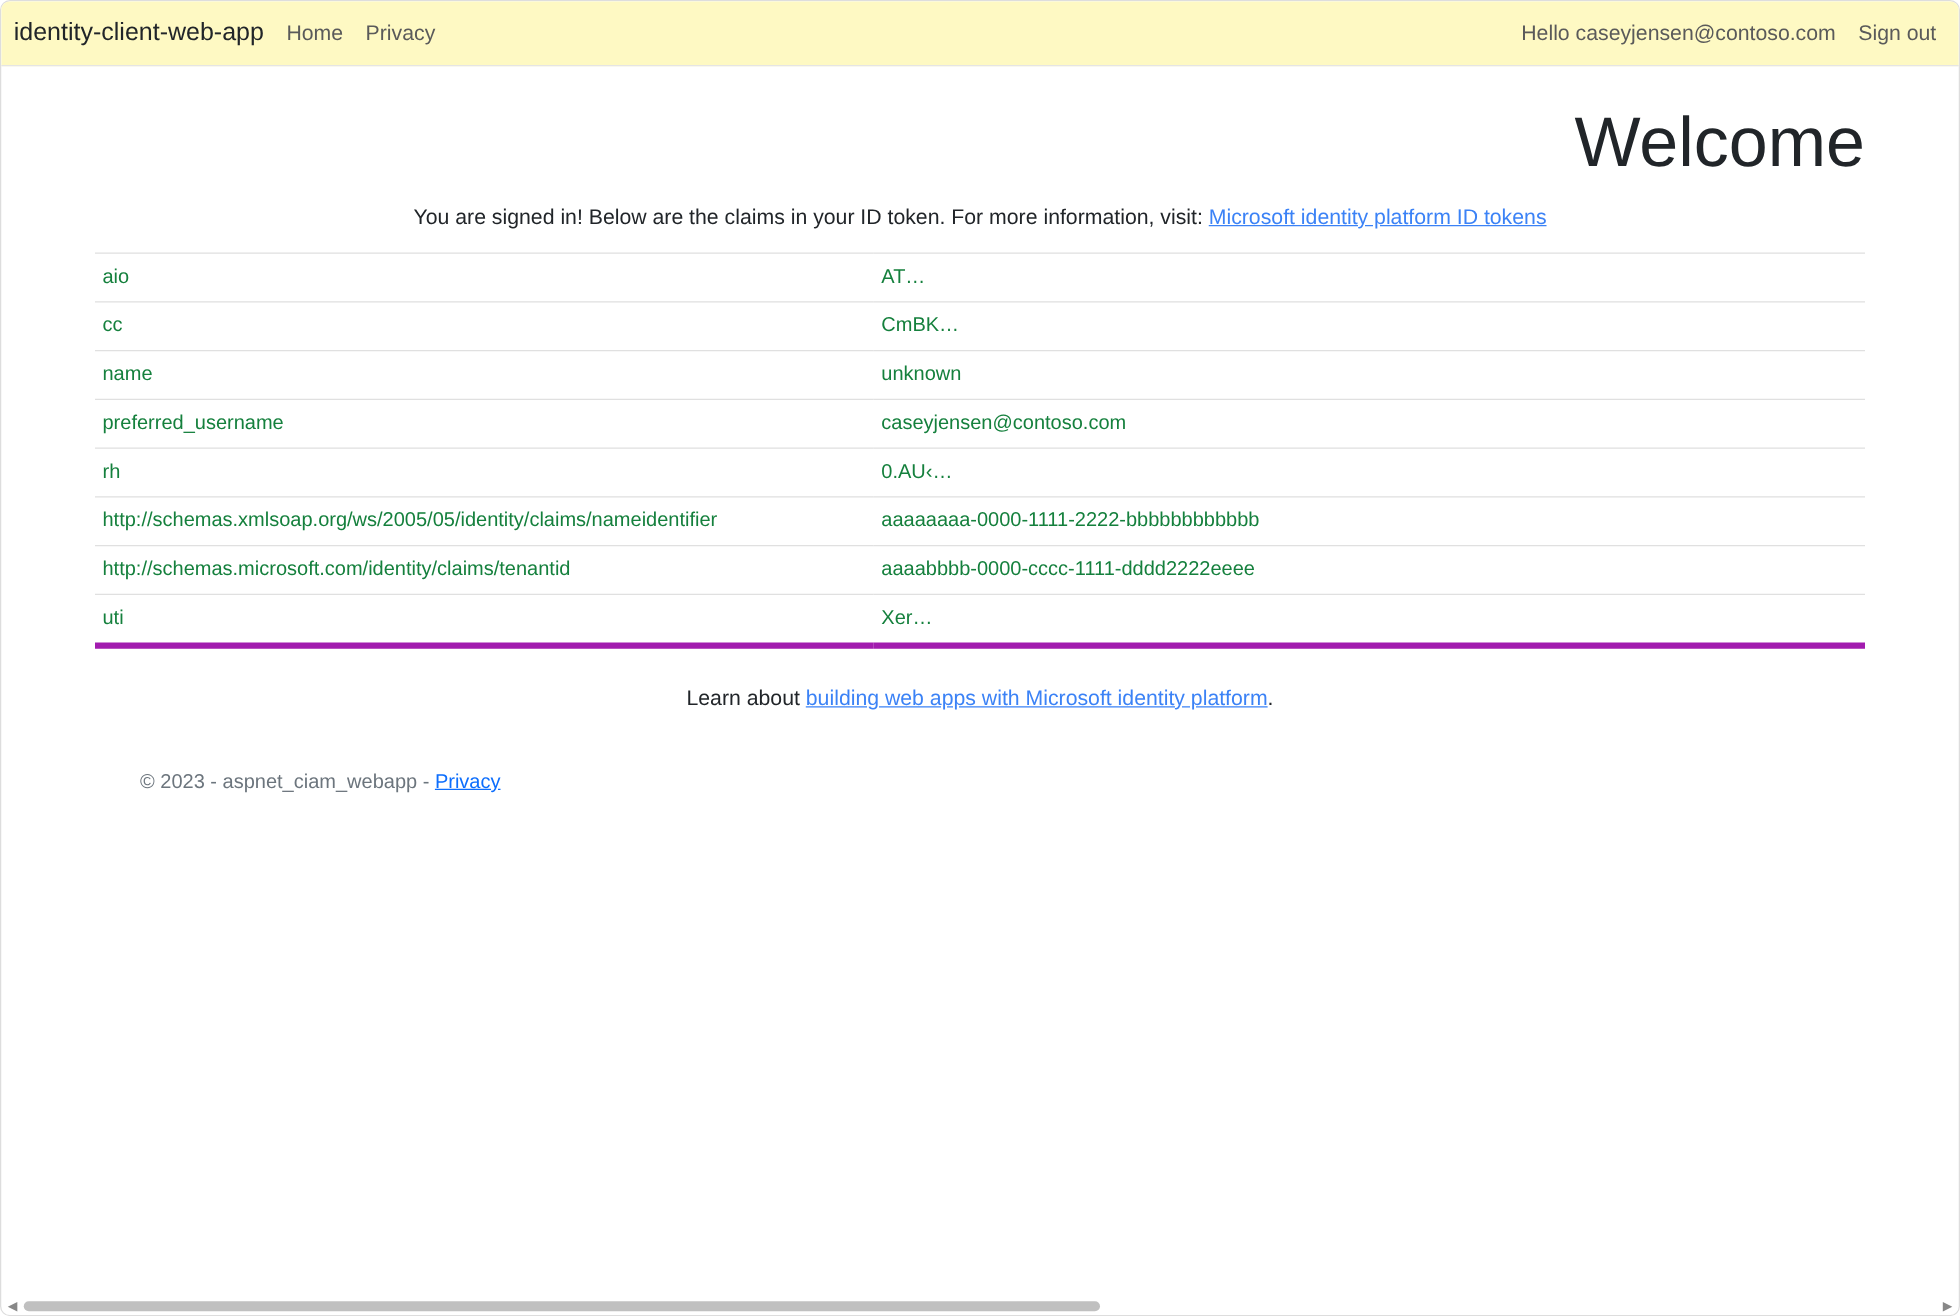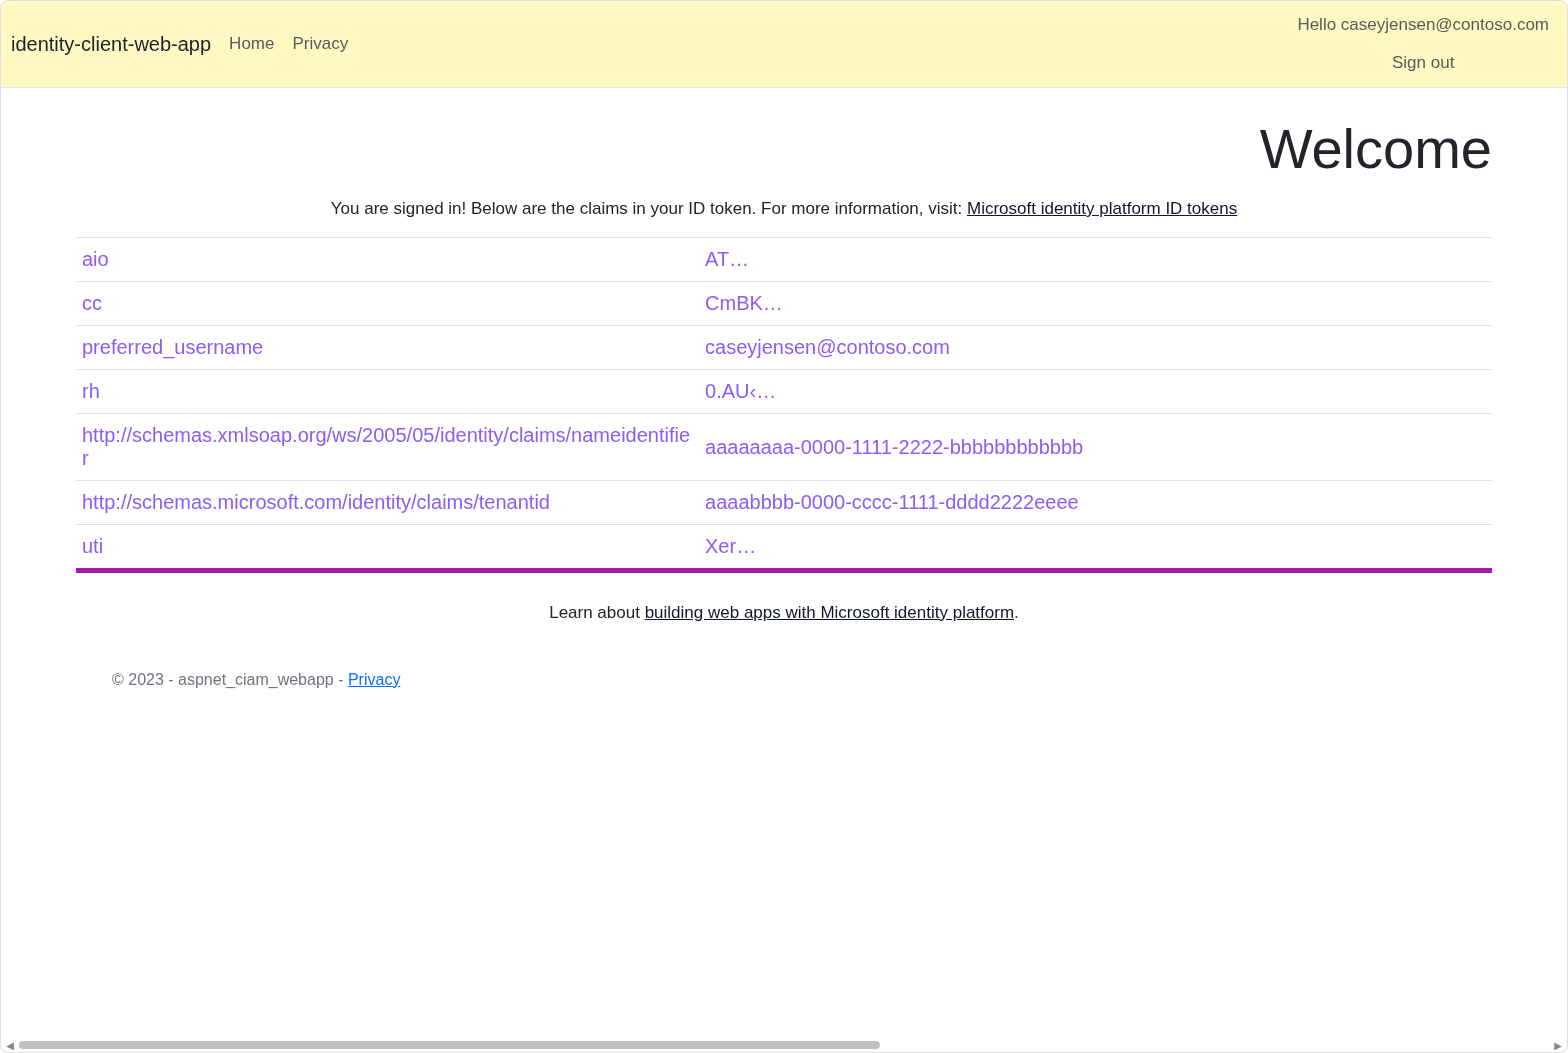--- a/index.html
+++ b/index.html
@@ -44,21 +44,20 @@
       color: #5a5a5a;
       text-decoration: none;
       cursor: pointer;
       text-align: right;
     }
     .navbar-right {
       display: flex;
       align-items: center;
       gap: 18px;
       padding-right: 8px;
-      flex-direction: column;
     }
     .user-greeting {
       font-size: 17px;
       color: #5a5a5a;
     }
     .main-content {
       padding: 20px 75px 30px;
     }
     .page-title {
       text-align: right;
@@ -67,40 +66,40 @@
       color: #212529;
       margin: 8px 0 18px;
     }
     .info-line {
       text-align: center;
       font-size: 17px;
       color: #212529;
       margin-bottom: 18px;
     }
     .link {
-      color: #0f172a;
+      color: #3b82f6;
       text-decoration: underline;
       cursor: pointer;
     }
     .claims-table {
       width: 100%;
       border-collapse: collapse;
       margin-top: 4px;
     }
     .claims-table tr {
       border-top: 1px solid #e0e0e0;
     }
     .claims-table tr:last-child {
       border-bottom: 5px solid #a21caf;
     }
     .claims-table td {
       padding: 10px 6px;
       vertical-align: middle;
-      font-size: 20px;
-      color: #8b5cf6;
+      font-size: 16px;
+      color: #15803d;
     }
     .claims-table td.key {
       width: 44%;
       word-break: break-all;
     }
     .claims-table td.value {
       width: 56%;
       word-break: break-all;
     }
     .learn-line {
@@ -176,20 +175,24 @@
       <tbody id="claims-body">
           <tr>
             <td class="key">aio</td>
             <td class="value">AT…</td>
           </tr>
           <tr>
             <td class="key">cc</td>
             <td class="value">CmBK…</td>
           </tr>
           <tr>
+            <td class="key">name</td>
+            <td class="value">unknown</td>
+          </tr>
+          <tr>
             <td class="key">preferred_username</td>
             <td class="value">caseyjensen@contoso.com</td>
           </tr>
           <tr>
             <td class="key">rh</td>
             <td class="value">0.AU‹…</td>
           </tr>
           <tr>
             <td class="key">http://schemas.xmlsoap.org/ws/2005/05/identity/claims/nameidentifier</td>
             <td class="value">aaaaaaaa-0000-1111-2222-bbbbbbbbbbbb</td>

